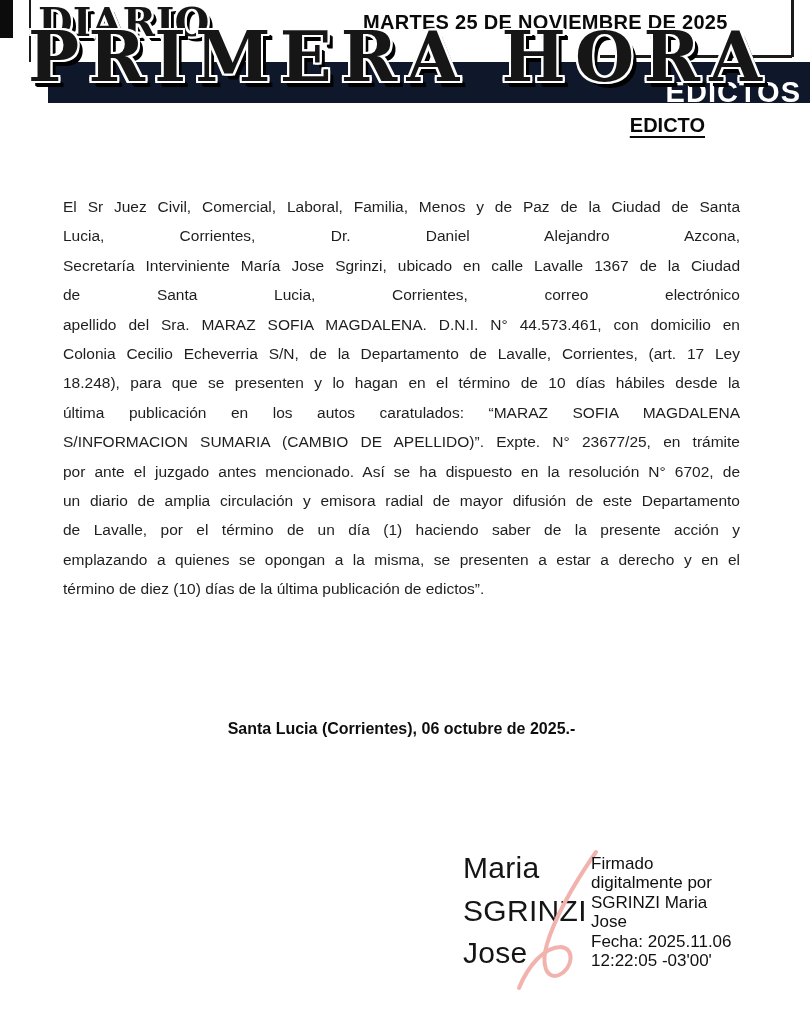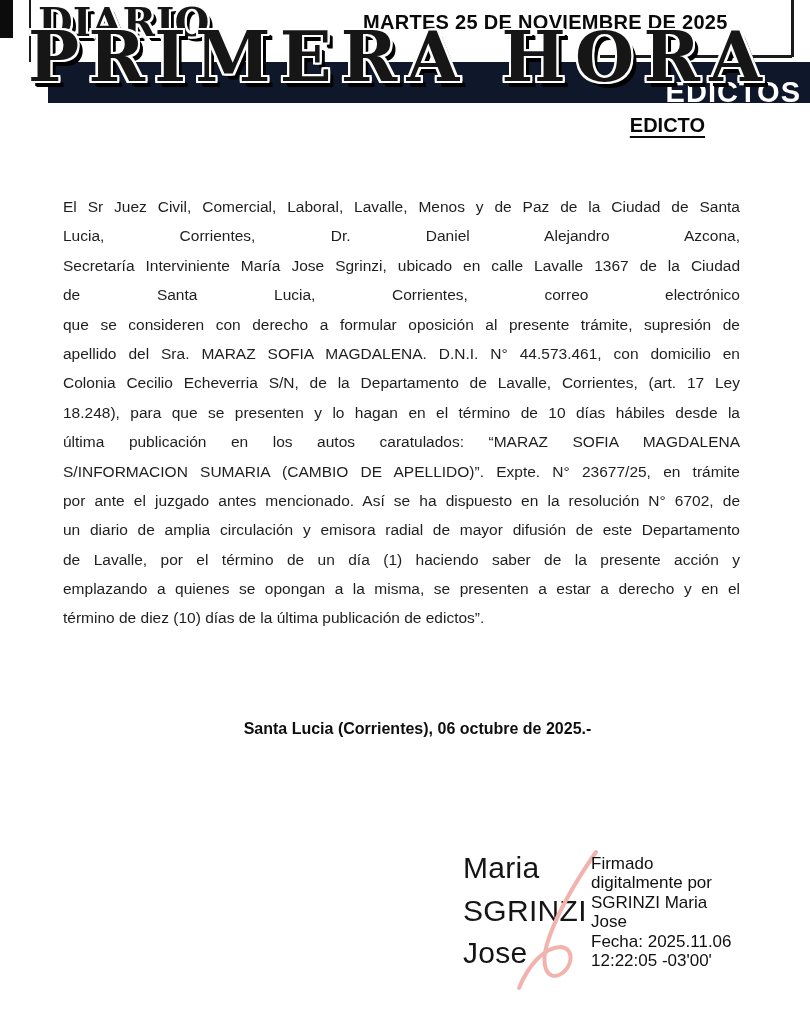--- a/index.html
+++ b/index.html
@@ -57,21 +57,21 @@
     position:absolute;left:63px;top:192px;width:677px;
     font-size:15.5px;color:#1e1e1e;
   }
   .bline{
     text-align:justify;text-align-last:justify;
     height:29.4px;line-height:29.4px;
     white-space:normal;overflow:visible;
   }
   .bline.last{text-align-last:left;}
   .place-date{
-    position:absolute;left:63px;top:720px;width:677px;
+    position:absolute;left:47px;top:720px;width:677px;
     text-align:center;padding-left:32px;box-sizing:border-box;
     font-size:16px;font-weight:bold;color:#0e0e0e;
   }
   
   .sig{position:absolute;left:460px;top:845px;width:340px;height:160px;}
   .sig-name{
     position:absolute;left:3px;top:2px;
     font-size:30px;line-height:42.5px;color:#151515;letter-spacing:0.3px;
   }
   .sig-flourish{position:absolute;left:56px;top:3px;width:86px;height:144px;}
@@ -99,25 +99,24 @@
 
     <div class="logo3d logo-top">DIARIO</div>
     <div class="logo3d logo-main">PRIMERA HORA</div>
   </div>
 
   <div class="doc-title">
     <span>EDICTO</span>
   </div>
 
   <div class="body-text">
-      <div class="bline">El Sr Juez Civil, Comercial, Laboral, Lavalle, Menos  y de Paz de la Ciudad de Santa</div>
+      <div class="bline">El Sr Juez Civil, Comercial, Laboral, Familia, Menos  y de Paz de la Ciudad de Santa</div>
       <div class="bline">Lucia, Corrientes, Dr. Daniel Alejandro Azcona,</div>
       <div class="bline">Secretaría Interviniente María Jose Sgrinzi,  ubicado en calle Lavalle 1367 de la Ciudad</div>
       <div class="bline">de Santa Lucia, Corrientes, correo electrónico</div>
-      <div class="bline">que se consideren con derecho a formular oposición al presente trámite, supresión de</div>
       <div class="bline">apellido del Sra. MARAZ SOFIA MAGDALENA. D.N.I. N° 44.573.461, con domicilio en</div>
       <div class="bline">Colonia Cecilio Echeverria S/N, de la Departamento de Lavalle, Corrientes, (art. 17 Ley</div>
       <div class="bline">18.248), para que se presenten y lo hagan en el término de 10 días hábiles desde la</div>
       <div class="bline">última publicación en los autos caratulados: “MARAZ SOFIA MAGDALENA</div>
       <div class="bline">S/INFORMACION SUMARIA (CAMBIO DE APELLIDO)”. Expte. N° 23677/25, en trámite</div>
       <div class="bline">por ante el juzgado antes mencionado. Así se ha dispuesto en la resolución N° 6702, de</div>
       <div class="bline">un diario de amplia circulación y emisora radial de mayor difusión de este Departamento</div>
       <div class="bline">de Lavalle, por el término de un día (1) haciendo saber de la presente acción y</div>
       <div class="bline">emplazando a quienes se opongan a la misma, se presenten a estar a derecho y en el</div>
       <div class="bline last">término de diez (10) días de la última publicación de edictos”.</div>

